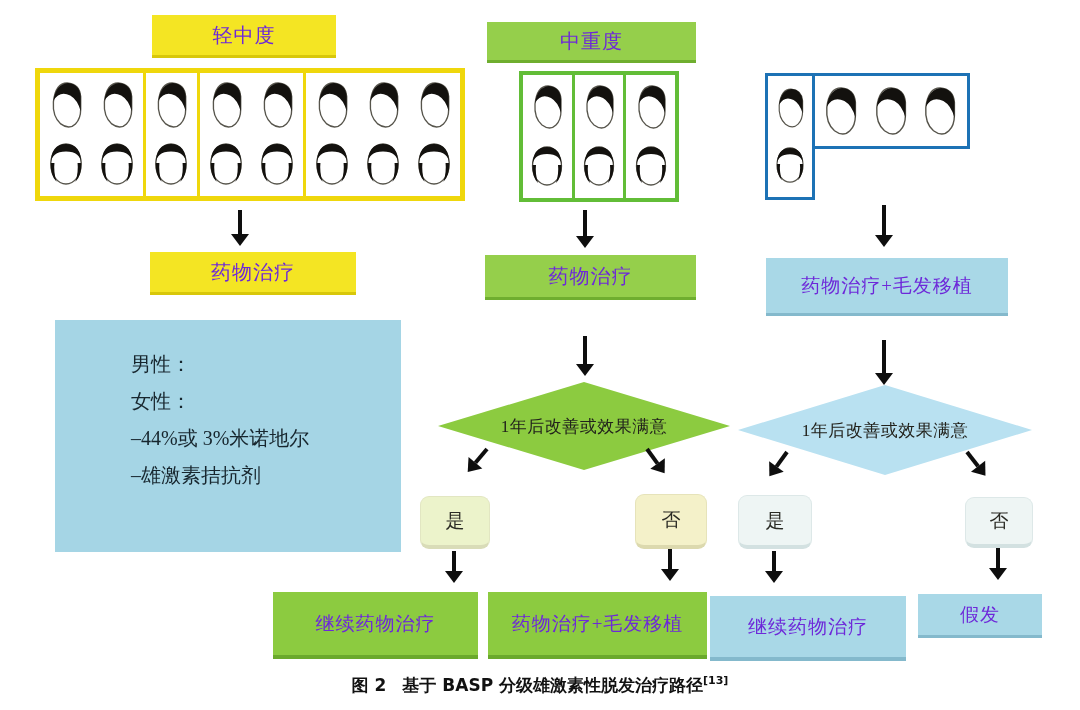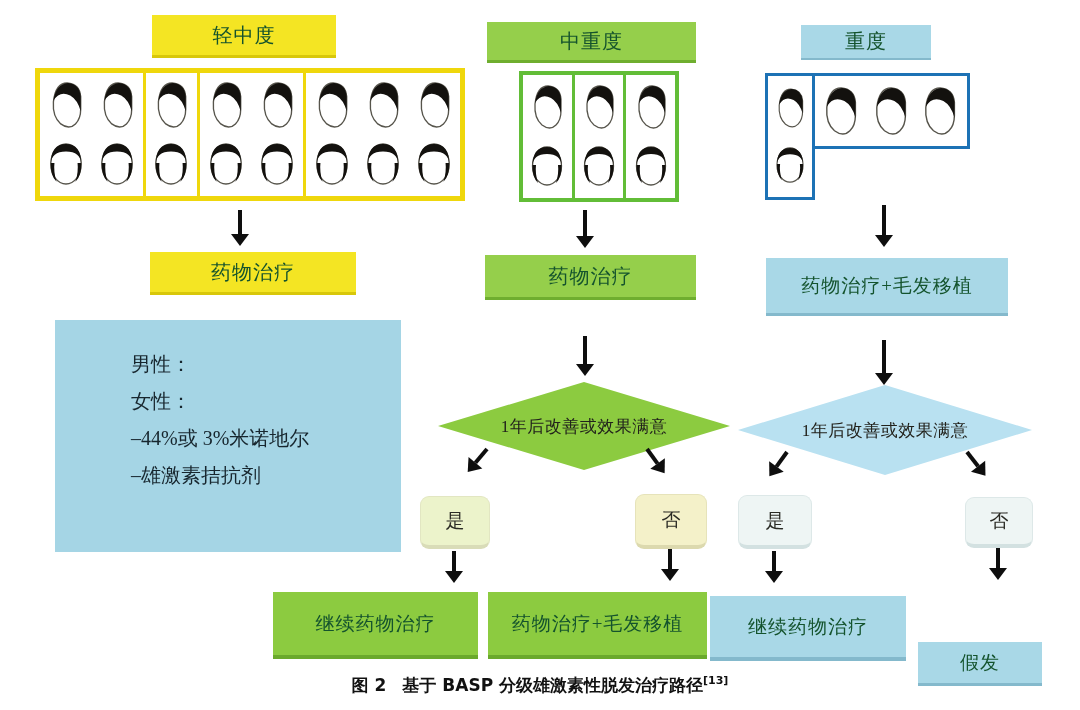--- a/index.html
+++ b/index.html
@@ -1,33 +1,33 @@
 <!DOCTYPE html>
 <html><head>
 <meta charset="utf-8">
 <style>
   html,body{margin:0;padding:0;background:#ffffff;}
   .stage{position:relative;width:1080px;height:710px;background:#ffffff;overflow:hidden;
          font-family:"Liberation Serif", serif;color:#1c1c1c;}
 
   
   .node{position:absolute;display:flex;align-items:center;justify-content:center;
-        font-size:20px;letter-spacing:1px;color:#14532d;}
+        font-size:20px;letter-spacing:1px;color:#6d28d9;}
   .lbl-mild{left:152px;top:15px;width:184px;height:40px;background:#f4e523;border-bottom:3px solid #d8c70a;}
   .lbl-moderate{left:487px;top:22px;width:209px;height:38px;background:#95cf4b;border-bottom:3px solid #6fae2f;}
   .lbl-severe{left:801px;top:25px;width:130px;height:33px;background:#a9d8e7;border-bottom:2px solid #84b9cc;}
 
   .drug-mild{left:150px;top:252px;width:206px;height:40px;background:#f4e523;border-bottom:3px solid #d8c70a;}
   .drug-moderate{left:485px;top:255px;width:211px;height:42px;background:#95cf4b;border-bottom:3px solid #6fae2f;}
   .drug-severe{left:766px;top:258px;width:242px;height:55px;background:#a9d8e7;border-bottom:3px solid #84b9cc;font-size:19px;}
 
   .outcome1{left:273px;top:592px;width:205px;height:63px;background:#8ccb40;border-bottom:4px solid #6aa92c;font-size:19px;}
   .outcome2{left:488px;top:592px;width:219px;height:63px;background:#8ccb40;border-bottom:4px solid #6aa92c;font-size:19px;}
   .outcome3{left:710px;top:596px;width:196px;height:61px;background:#a9d8e7;border-bottom:4px solid #84b9cc;font-size:19px;}
-  .outcome4{left:918px;top:594px;width:124px;height:41px;background:#a9d8e7;border-bottom:3px solid #84b9cc;font-size:19px;margin-top:48px;}
+  .outcome4{left:918px;top:594px;width:124px;height:41px;background:#a9d8e7;border-bottom:3px solid #84b9cc;font-size:19px;}
 
   
   .chip{position:absolute;display:flex;align-items:center;justify-content:center;
         font-size:19px;border-radius:9px;color:#2b2b25;}
   .chip-yes1{left:420px;top:496px;width:68px;height:48px;background:#ecf3cb;border:1px solid #e2e6c2;border-bottom:4px solid #d9dcb8;}
   .chip-no1{left:635px;top:494px;width:70px;height:50px;background:#f4f1c9;border:1px solid #e6e3ba;border-bottom:4px solid #dcd9ae;}
   .chip-yes2{left:738px;top:495px;width:72px;height:49px;background:#eef5f4;border:1px solid #dde8e8;border-bottom:4px solid #d3e1e1;}
   .chip-no2{left:965px;top:497px;width:66px;height:46px;background:#eef5f4;border:1px solid #dde8e8;border-bottom:4px solid #d3e1e1;}
 
   
@@ -88,21 +88,20 @@
       <path d="M5.5 24 Q5 36 11 42 Q8 32 9 24 Z" fill="#13110e"></path>
       <path d="M34.5 24 Q35 36 29 42 Q32 32 31 24 Z" fill="#13110e"></path>
     </symbol>
   </defs>
 </svg>
 
 <div class="stage">
 
   <div class="node lbl-mild">轻中度</div>
   <div class="node lbl-moderate">中重度</div>
-  <div class="node lbl-severe">重度</div>
 
   <div class="panel panel-mild">
       <div class="head-group" style="flex: 2 1 0%;">
         <div class="head-col">
           <svg class="head-icon" viewBox="0 0 40 50">
             <use href="#head-side"></use>
           </svg>
           <svg class="head-icon" viewBox="0 0 40 50">
             <use href="#head-top"></use>
           </svg>

